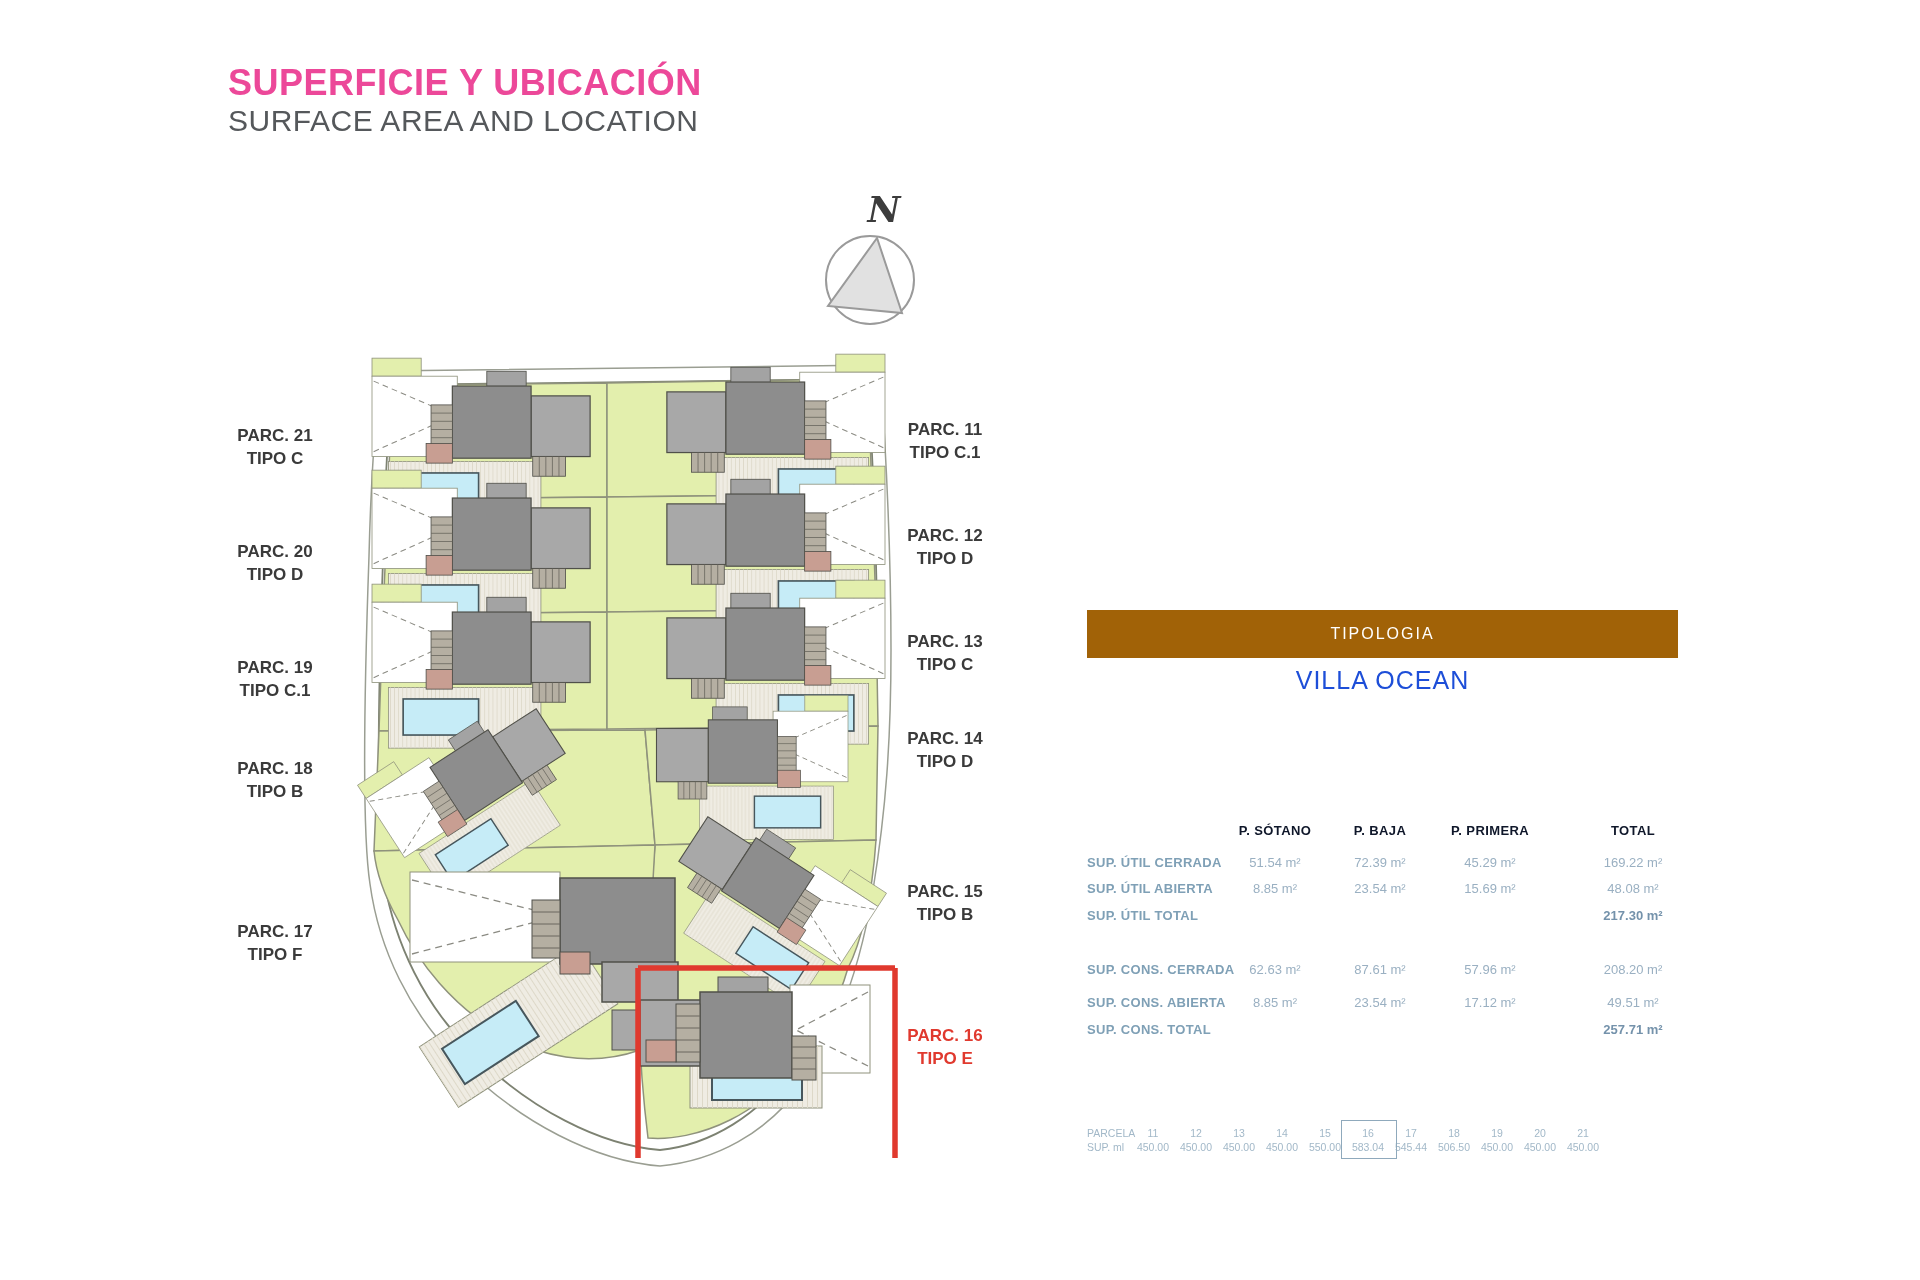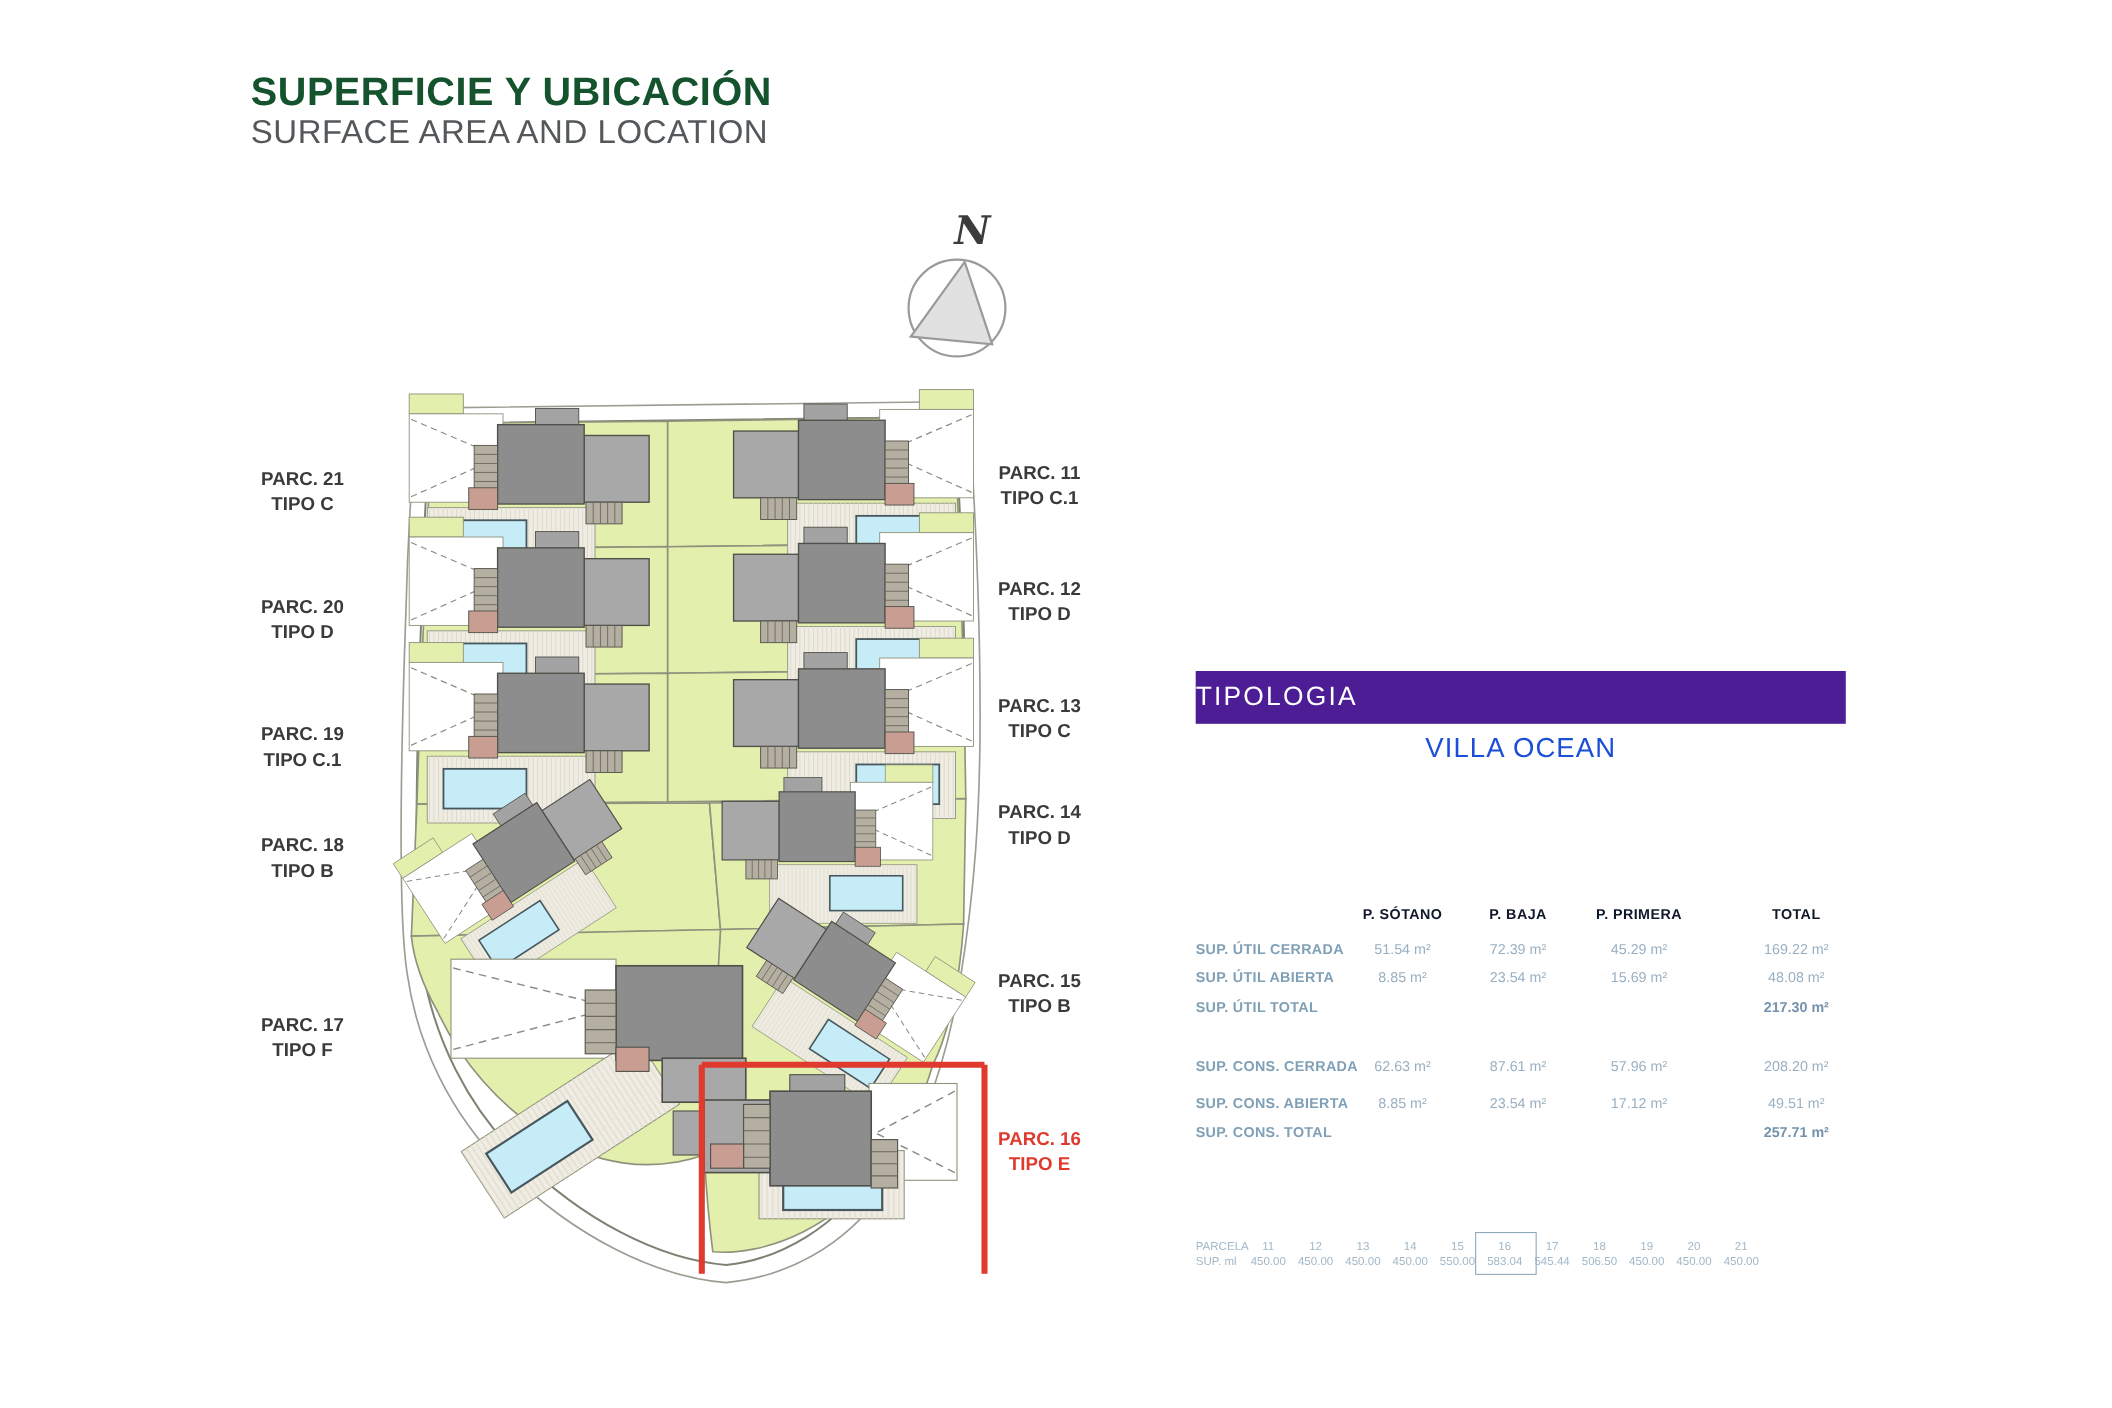--- a/index.html
+++ b/index.html
@@ -1,28 +1,28 @@
 <!DOCTYPE html>
 <html><head>
 <meta charset="utf-8">
 <style>
   html,body{margin:0;padding:0;background:#ffffff;}
   .page{position:relative;width:1920px;height:1280px;background:#ffffff;overflow:hidden;
         font-family:"Liberation Sans",sans-serif;}
   .abs{position:absolute;}
   
-  .title{left:228px;top:62px;font-size:36px;font-weight:700;color:#14532d;letter-spacing:.5px;}
+  .title{left:228px;top:62px;font-size:36px;font-weight:700;color:#ec4899;letter-spacing:.5px;}
   .subtitle{left:228px;top:104px;font-size:30px;font-weight:400;color:#55585b;letter-spacing:.5px;}
   
   .plabel{transform:translateX(-50%);text-align:center;font-size:17px;font-weight:600;
           color:#3a3a3a;line-height:23px;white-space:nowrap;}
   .plabel.red{color:#e0392e;}
   
-  .band{left:1087px;width:591px;height:48px;background:#4c1d95;color:#ffffff;
-        font-size:24px;letter-spacing:2px;line-height:48px;font-weight:400;}
+  .band{left:1087px;width:591px;height:48px;background:#a16207;color:#ffffff;
+        font-size:16px;letter-spacing:2px;text-align:center;line-height:48px;font-weight:400;}
   .villaline{left:1087px;width:591px;text-align:center;color:#1d4ed8;font-size:25px;
              letter-spacing:1px;font-weight:400;}
   .colhead{font-size:13px;font-weight:700;color:#0f172a;letter-spacing:.4px;text-align:center;width:130px;transform:translateX(-50%);}
   .rowlabel{left:1087px;font-size:13px;font-weight:700;color:#7fa0b6;letter-spacing:.3px;white-space:nowrap;}
   .val{font-size:13px;color:#9ab0c2;text-align:center;width:130px;transform:translateX(-50%);white-space:nowrap;}
   .val.bold{font-weight:700;color:#7492ab;}
   .smlabel{left:1087px;font-size:10.5px;color:#a2b8c8;white-space:nowrap;}
   .smval{font-size:10.5px;color:#a2b8c8;text-align:center;width:56px;transform:translateX(-50%);white-space:nowrap;}
   .hlbox{left:1341px;top:1120px;width:54px;height:37px;border:1px solid #8fa9bc;}
   svg{display:block;}

